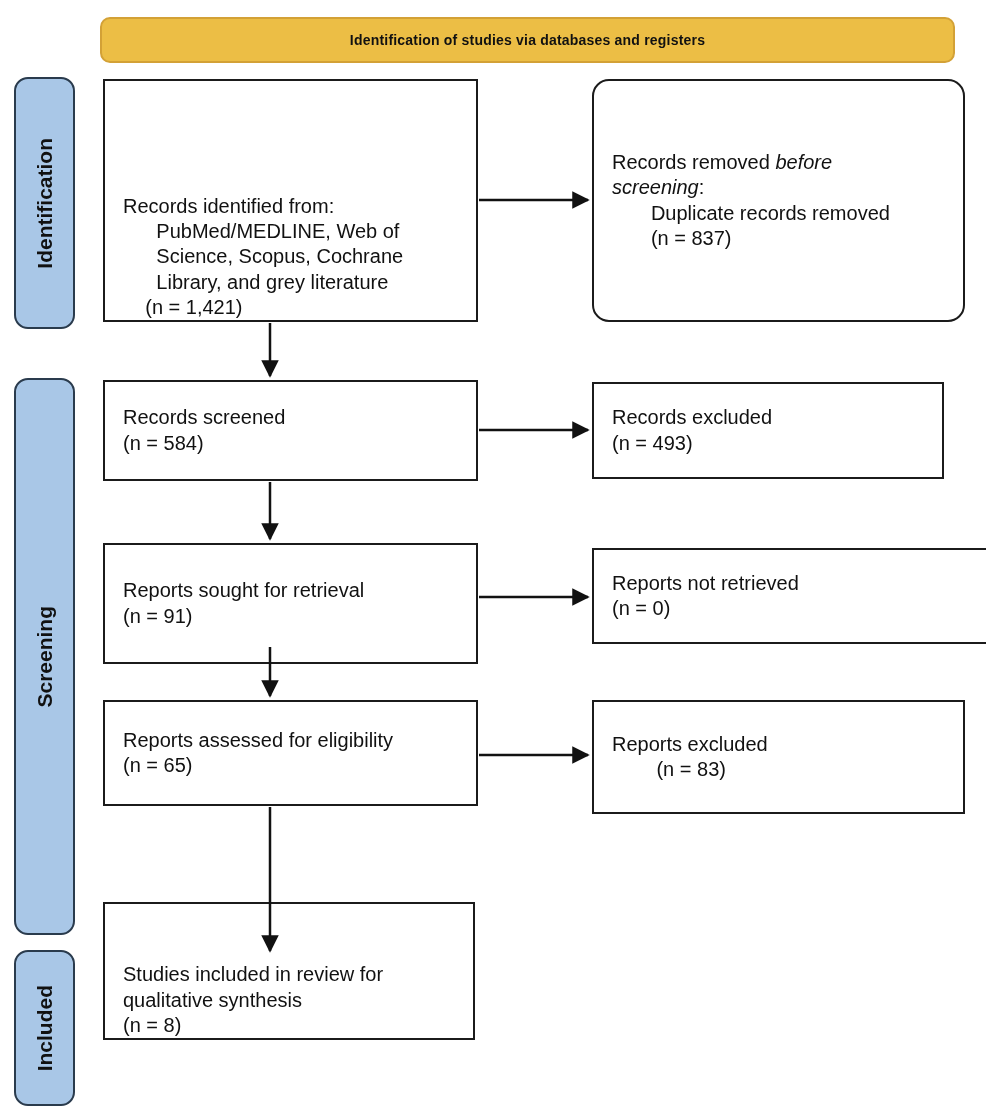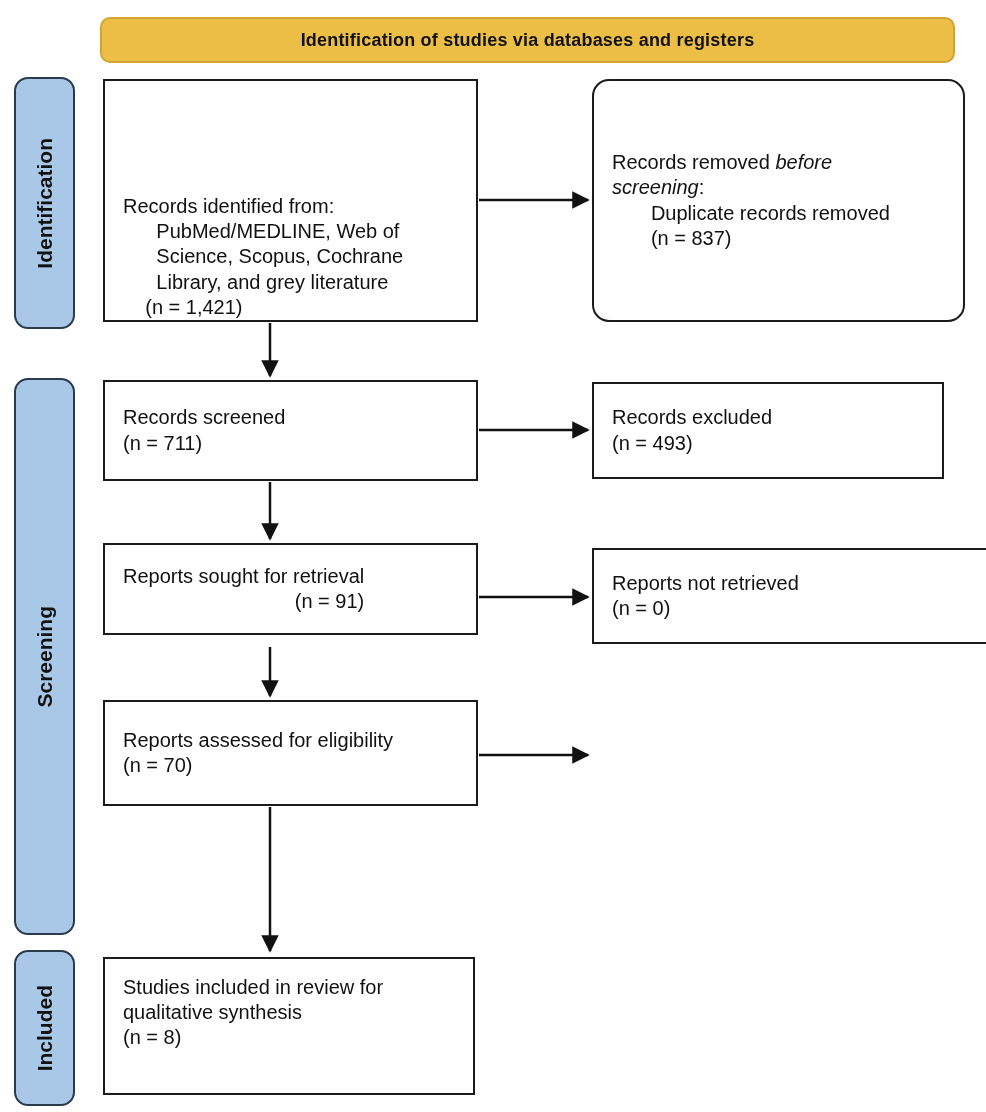--- a/index.html
+++ b/index.html
@@ -8,21 +8,21 @@
 
   
   .header{
     position:absolute;left:100px;top:17px;width:855px;height:46px;
     background:var(--header-fill,#ECBE45);
     border:2.5px solid var(--header-border,#D3A136);
     border-radius:10px;
     display:flex;align-items:center;justify-content:center;
     box-sizing:border-box;
   }
-  .header span{font-weight:bold;font-size:18px;letter-spacing:.2px;}
+  .header span{font-weight:bold;font-size:14px;letter-spacing:.2px;}
 
   
   .stage{
     position:absolute;left:14px;width:61px;
     background:var(--sidebar-fill,#A9C7E7);
     border:2.5px solid var(--sidebar-border,#2A3B4D);
     border-radius:14px;
     display:flex;align-items:center;justify-content:center;
     box-sizing:border-box;
   }
@@ -45,25 +45,25 @@
     padding:0 14px 0 18px;
     font-size:20px;line-height:1.26;
     white-space:pre-wrap;
   }
   .btext em{font-style:italic;}
 
   .b1{left:103px;top:79px;width:375px;height:243px;align-items:flex-end;}
   .b2{left:592px;top:79px;width:373px;height:243px;border-radius:17px;}
   .b3{left:103px;top:380px;width:375px;height:101px;}
   .b4{left:592px;top:382px;width:352px;height:97px;}
-  .b5{left:103px;top:543px;width:375px;height:92px;text-align:right;}
+  .b5{left:103px;top:543px;width:375px;height:121px;}
   .b6{left:592px;top:548px;width:435px;height:96px;}
   .b7{left:103px;top:700px;width:375px;height:106px;}
   .b8{left:592px;top:700px;width:373px;height:114px;}
-  .b9{left:103px;top:957px;width:372px;height:138px;align-items:flex-start;}
+  .b9{left:103px;top:902px;width:372px;height:138px;align-items:flex-end;}
   .b9 .btext{padding-top:16px;}
 
   
   .arrows{position:absolute;left:0;top:0;width:986px;height:1112px;pointer-events:none;}
   .arrows line{stroke:var(--arrow,#111111);stroke-width:2.5;}
 </style>
 </head>
 <body>
 
 <div class="canvas">
@@ -92,43 +92,47 @@
 
   <div class="fbox b2">
     <div class="btext"><span>Records removed </span><em>before
 screening</em><span>:</span><span>
        Duplicate records removed
        (n = 837)</span></div>
   </div>
 
   <div class="fbox b3">
     <div class="btext">Records screened
-(n = 711)</div>
+(n = 584)</div>
   </div>
 
   <div class="fbox b4">
     <div class="btext">Records excluded
 (n = 493)</div>
   </div>
 
   <div class="fbox b5">
     <div class="btext">Reports sought for retrieval
 (n = 91)</div>
   </div>
 
   <div class="fbox b6">
     <div class="btext">Reports not retrieved
 (n = 0)</div>
   </div>
 
   <div class="fbox b7">
     <div class="btext">Reports assessed for eligibility
-(n = 70)</div>
+(n = 65)</div>
   </div>
 
+  <div class="fbox b8">
+    <div class="btext">Reports excluded
+        (n = 83)</div>
+  </div>
 
   <div class="fbox b9">
     <div class="btext">Studies included in review for
 qualitative synthesis
 (n = 8)</div>
   </div>
 
   <svg class="arrows" viewBox="0 0 986 1112" xmlns="http://www.w3.org/2000/svg">
     <defs>
       <marker id="ah" viewBox="0 0 10 10" refX="9" refY="5" markerWidth="7" markerHeight="7" orient="auto-start-reverse">

